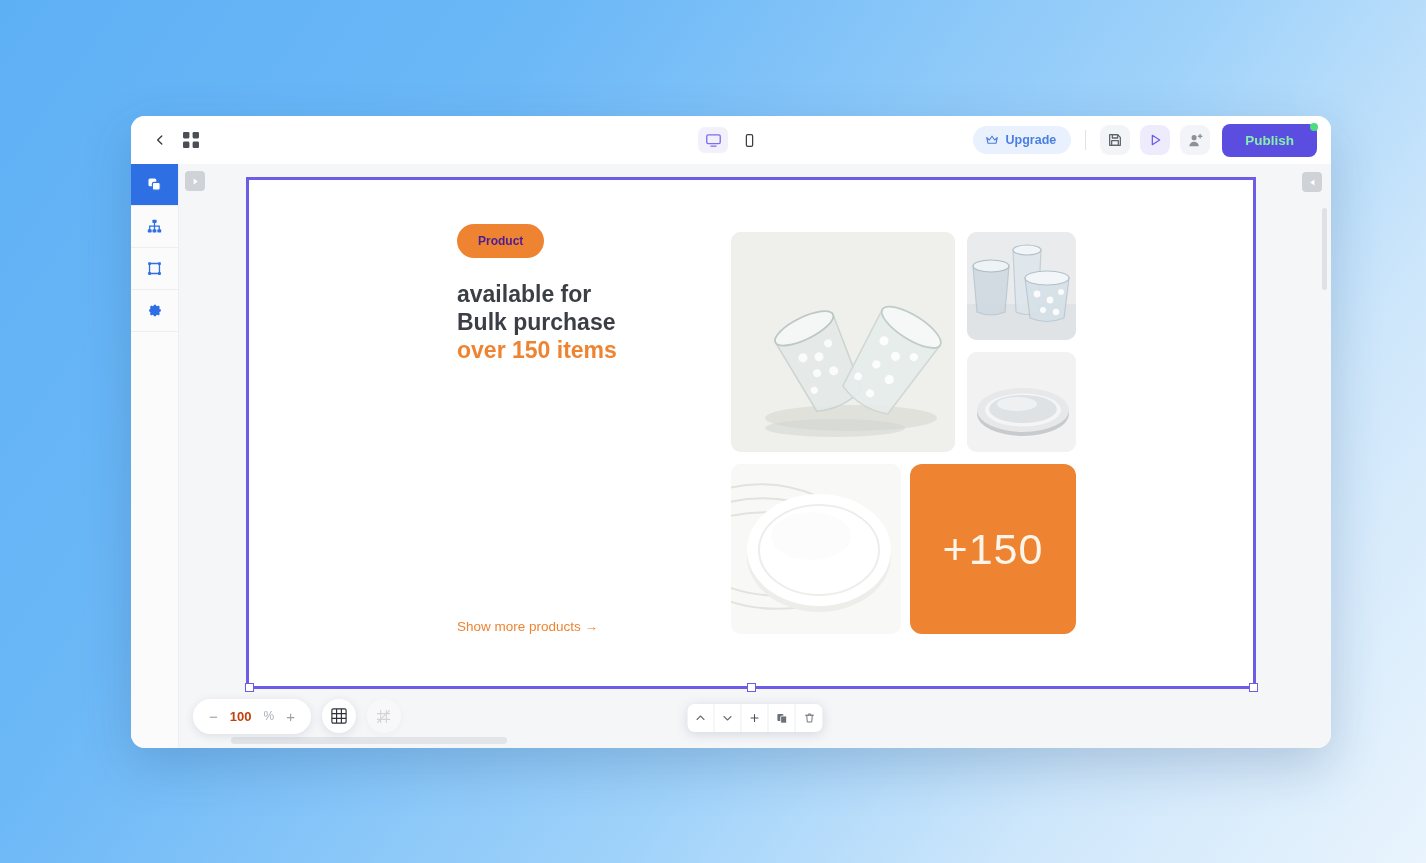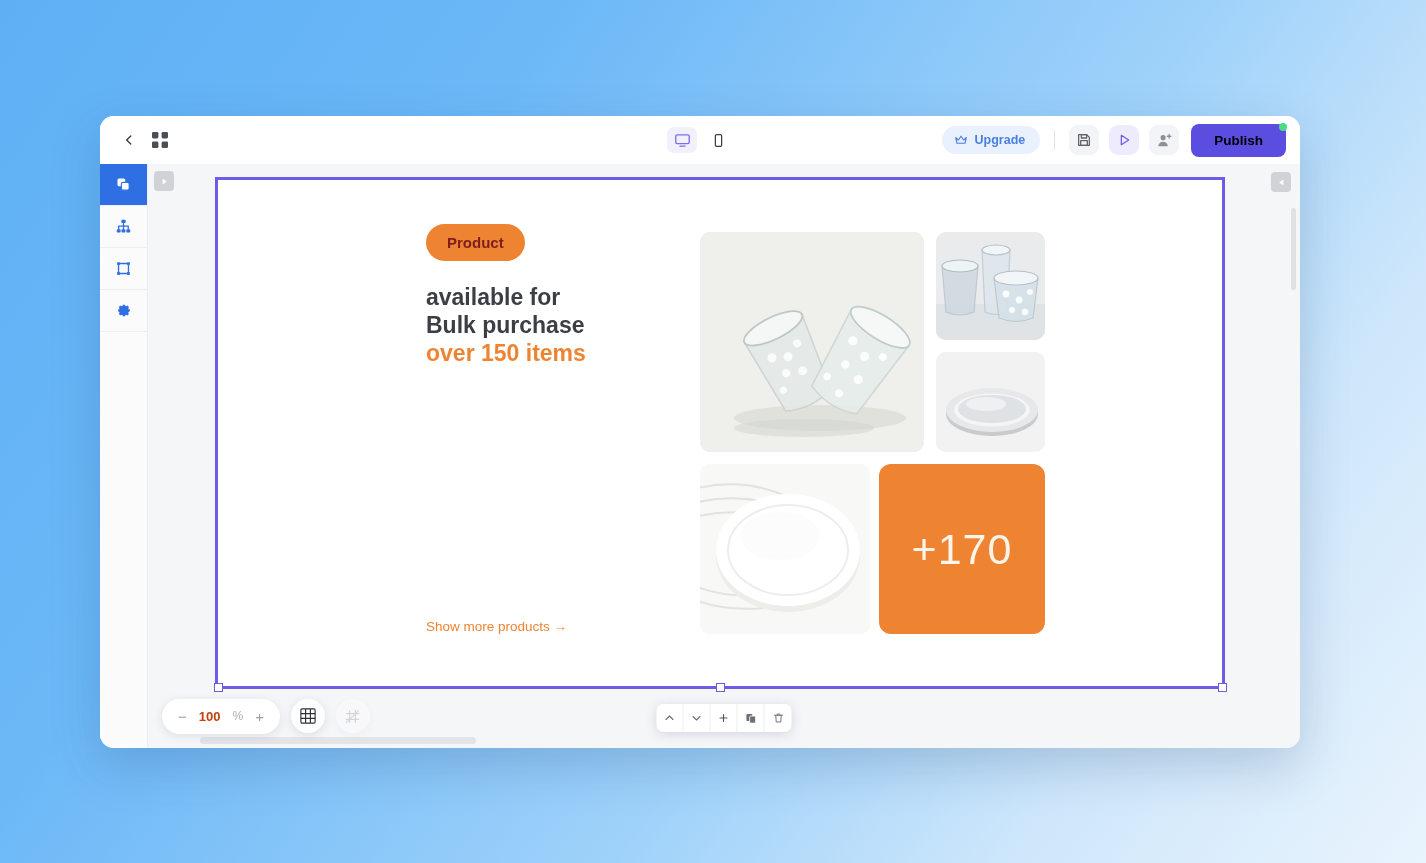--- a/index.html
+++ b/index.html
@@ -9,21 +9,21 @@
     overflow: hidden;
   }
   body {
     background: linear-gradient(125deg, #5eb0f5 0%, #6cb8f7 28%, #9fd2fa 60%, #cfe7fb 80%, #e9f4fd 100%);
     position: relative;
   }
 
   
   .app-window {
     position: absolute;
-    left: 100px; top: 116px;
+    left: 131px; top: 116px;
     width: 1200px; height: 632px;
     background: #ffffff;
     border-radius: 14px;
     box-shadow: 0 18px 50px rgba(30,70,120,.22);
     overflow: hidden;
     display: flex; flex-direction: column;
   }
 
   
   .topbar {
@@ -69,21 +69,21 @@
   .round-btn {
     width: 30px; height: 30px; border-radius: 9px;
     background: #f3f4f7;
     display: flex; align-items: center; justify-content: center;
     cursor: pointer;
   }
   .round-btn.lilac { background: #eeecfc; }
   .publish-btn {
     position: relative;
     background: #5b4de0;
-    color: #000000;
+    color: #86efac;
     font-size: 13.5px; font-weight: bold;
     padding: 9px 23px;
     border-radius: 8px;
     cursor: pointer;
     margin-left: 2px;
   }
   .publish-dot {
     position: absolute; top: -1px; right: -1px;
     width: 8px; height: 8px; border-radius: 50%;
     background: #4ade80;
@@ -140,22 +140,22 @@
 
   .hero {
     position: absolute;
     left: 0; top: 0; right: 0; bottom: 0;
     padding: 44px 0 0 208px;
     display: flex;
   }
   .hero-left { width: 250px; display: flex; flex-direction: column; }
   .badge {
     align-self: flex-start;
-    background: #ee8432; color: #7f1d1d;
-    font-size: 15px; font-weight: bold;
+    background: #ee8432; color: #4c1d95;
+    font-size: 12px; font-weight: bold;
     padding: 10px 21px; border-radius: 20px;
   }
   .headline {
     margin-top: 22px;
     font-size: 23px; font-weight: bold;
     line-height: 1.22;
     color: #3b3f45;
   }
   .headline .accent { color: #ee8432; }
   .show-more {
@@ -470,21 +470,21 @@
                   <path d="M-10 120 q40 18 96 8"></path>
                   <path d="M-10 134 q42 18 100 6"></path>
                 </g>
                 <ellipse cx="88" cy="92" rx="72" ry="56" fill="#ededea"></ellipse>
                 <ellipse cx="88" cy="86" rx="72" ry="56" fill="#ffffff"></ellipse>
                 <ellipse cx="88" cy="86" rx="60" ry="45" fill="none" stroke="#ededeb" stroke-width="2"></ellipse>
                 <ellipse cx="80" cy="72" rx="40" ry="24" fill="#fcfcfc"></ellipse>
               </svg>
             </div>
 
-            <div class="ph-count">+170</div>
+            <div class="ph-count">+150</div>
           </div>
         </div>
 
         <div class="handle bl"></div>
         <div class="handle"></div>
         <div class="handle br"></div>
       </div>
 
       <div class="bottombar">
         <div class="zoom-pill">

